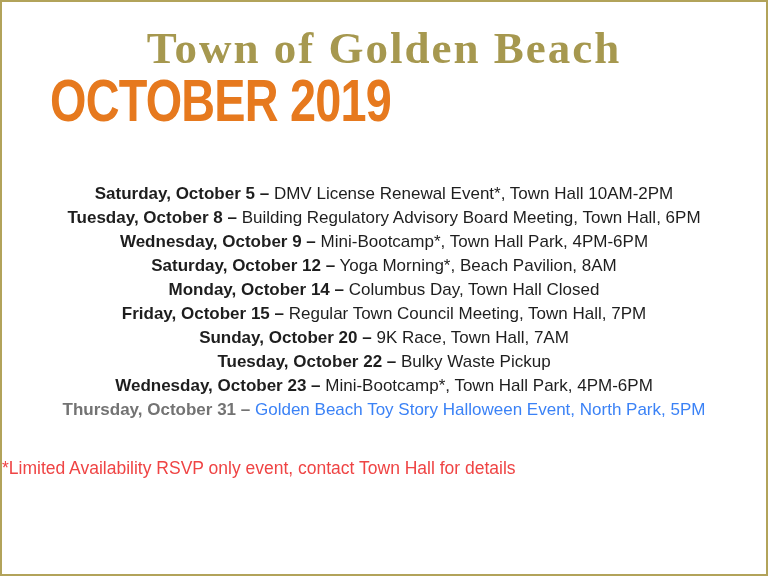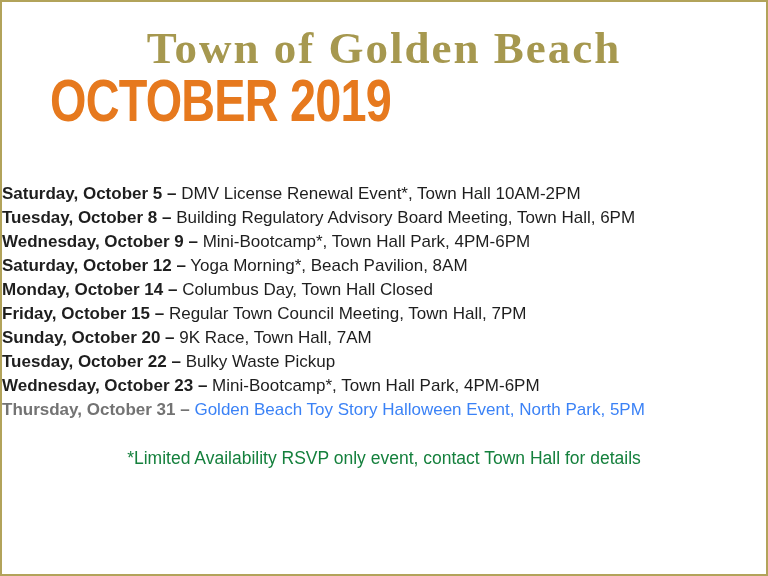--- a/index.html
+++ b/index.html
@@ -31,34 +31,35 @@
     font-size: 60px;
     line-height: 50px;
     font-weight: 700;
     color: #E6791E;
     transform: scaleX(0.78);
     transform-origin: center top;
     letter-spacing: -1px;
   }
   .events { margin-top: 54px; }
   .event-row {
+    text-align: center;
     font-size: 17px;
     line-height: 24px;
     color: #1E1E1E;
     white-space: nowrap;
   }
   .event-date { font-weight: 700; }
   .event-row.highlight .event-date { color: #737373; }
   .event-row.highlight .event-desc { color: #3b82f6; }
   .footnote {
-    text-align: center;
-    margin-top: 24px;
+    text-align: left;
+    margin-top: 34px;
     font-size: 17.5px;
     line-height: 24px;
-    color: #15803d;
+    color: #ef4444;
   }
 </style>
 </head>
 <body>
 
 <div class="page">
 
   <h1 class="town-title">Town of Golden Beach</h1>
 
   <h2 class="month-title">

